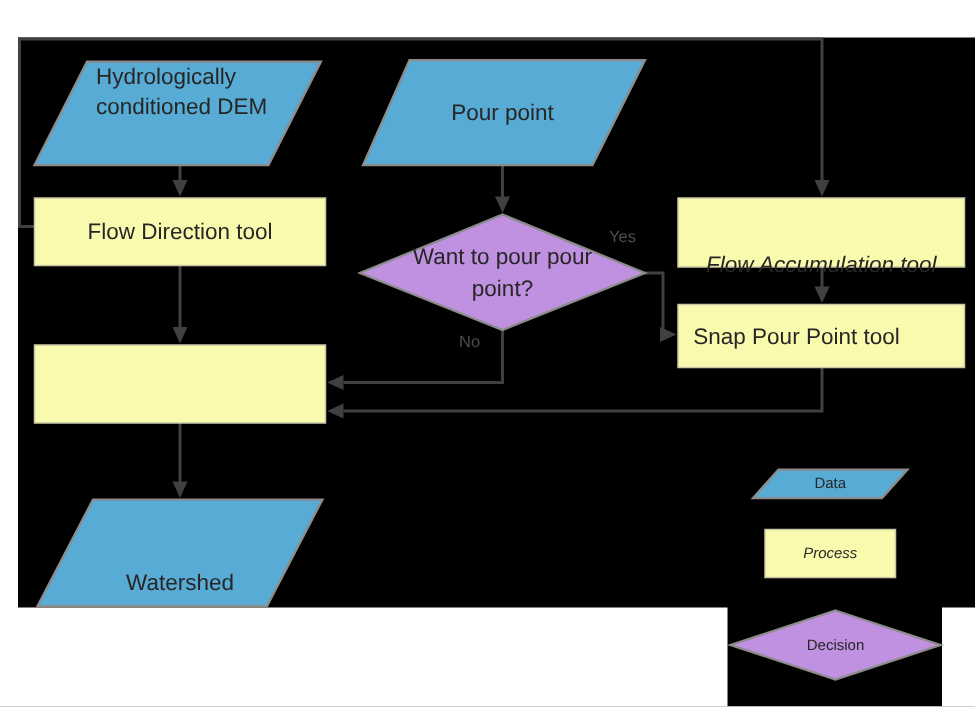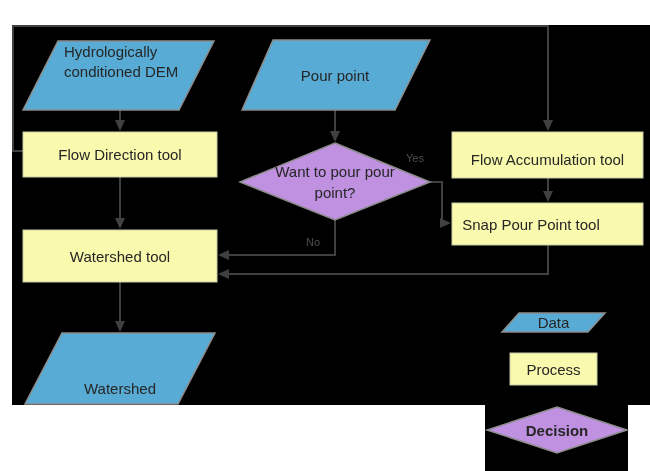--- a/index.html
+++ b/index.html
@@ -43,21 +43,21 @@
     justify-content: flex-start;
     align-items: flex-start;
     text-align: left;
     line-height: 20px;
   }
   .branch {
     position: absolute;
     font-size: 11px;
     color: var(--branch-label, #4d4d4d);
   }
-  .legend-lbl { font-size: 15px; }
+  .legend-lbl { font-size: 10px; }
 </style>
 </head>
 <body>
 
 <div class="stage">
 
   <div class="bg-main"></div>
   <div class="bg-legend"></div>
 
   <svg class="diagram" width="650" height="471" viewBox="0 0 650 471">
@@ -92,26 +92,25 @@
     <polygon class="arrowhead" points="330,131 340,131 335,142"></polygon>
     <polygon class="arrowhead" points="440,218 440,228 451,223"></polygon>
     <polygon class="arrowhead" points="229,250 229,260 218,255"></polygon>
     <polygon class="arrowhead" points="229,269 229,279 218,274"></polygon>
     <polygon class="arrowhead" points="115,321 125,321 120,332"></polygon>
   </svg>
 
   <div class="lbl left-align" style="left:64px;top:42px;width:122px;height:76px;">Hydrologically conditioned DEM</div>
   <div class="lbl" style="left:23px;top:132px;width:194px;height:45px;">Flow Direction tool</div>
   <div class="lbl" style="left:260px;top:40px;width:150px;height:70px;">Pour point</div>
-  <div class="lbl" style="left:452px;top:132px;width:191px;height:54px;">Flow Accumulation tool</div>
+  <div class="lbl" style="left:452px;top:149px;width:191px;height:54px;font-style:italic;">Flow Accumulation tool</div>
   <div class="lbl" style="left:452px;top:203px;width:158px;height:42px;">Snap Pour Point tool</div>
   <div class="lbl" style="left:270px;top:146px;width:130px;height:72px;line-height:21px;">Want to pour pour point?</div>
-  <div class="lbl" style="left:23px;top:230px;width:194px;height:52px;">Watershed tool</div>
   <div class="lbl" style="left:45px;top:333px;width:150px;height:71px;margin-top:20px;">Watershed</div>
 
   <span class="branch" style="left:406px;top:152px;">Yes</span>
-  <span class="branch" style="left:306px;top:236px;">No</span>
+  <span class="branch" style="left:306px;top:222px;">No</span>
 
   <div class="lbl legend-lbl" style="left:502px;top:313px;width:103px;height:19px;">Data</div>
-  <div class="lbl legend-lbl" style="left:510px;top:353px;width:87px;height:32px;">Process</div>
-  <div class="lbl legend-lbl" style="left:487px;top:407px;width:140px;height:46px;font-weight:bold;">Decision</div>
+  <div class="lbl legend-lbl" style="left:510px;top:353px;width:87px;height:32px;font-style:italic;">Process</div>
+  <div class="lbl legend-lbl" style="left:487px;top:407px;width:140px;height:46px;">Decision</div>
 
 </div>
 
 </body></html>

